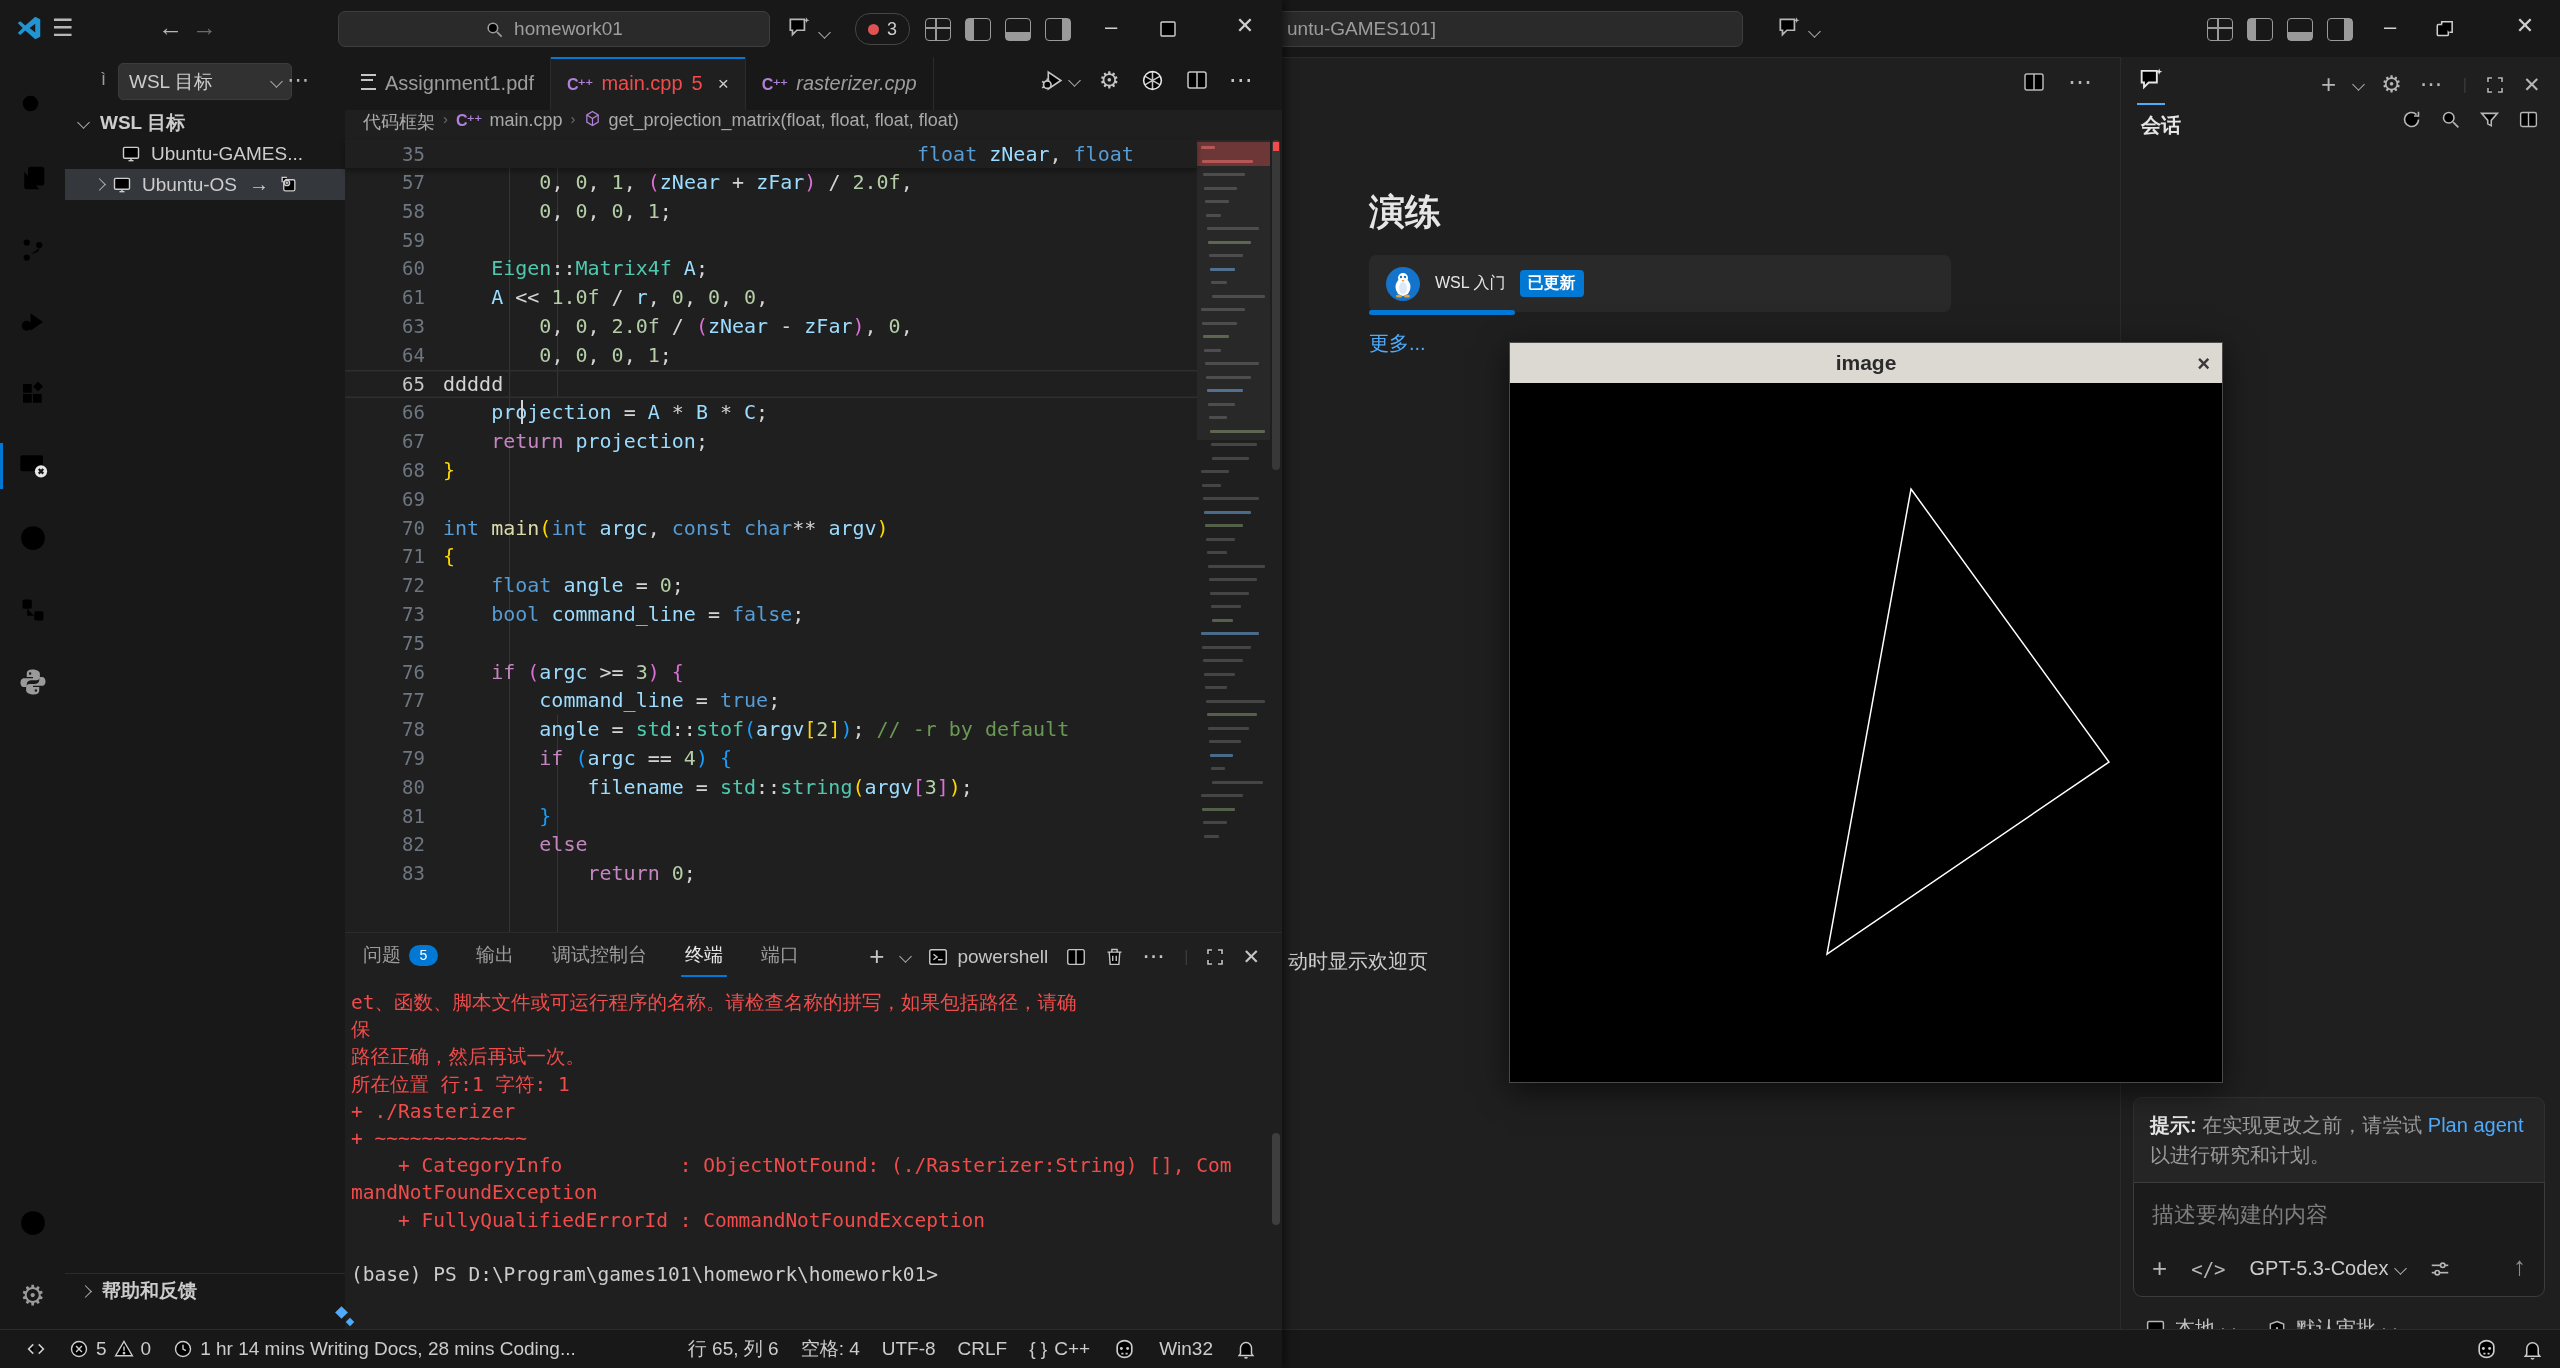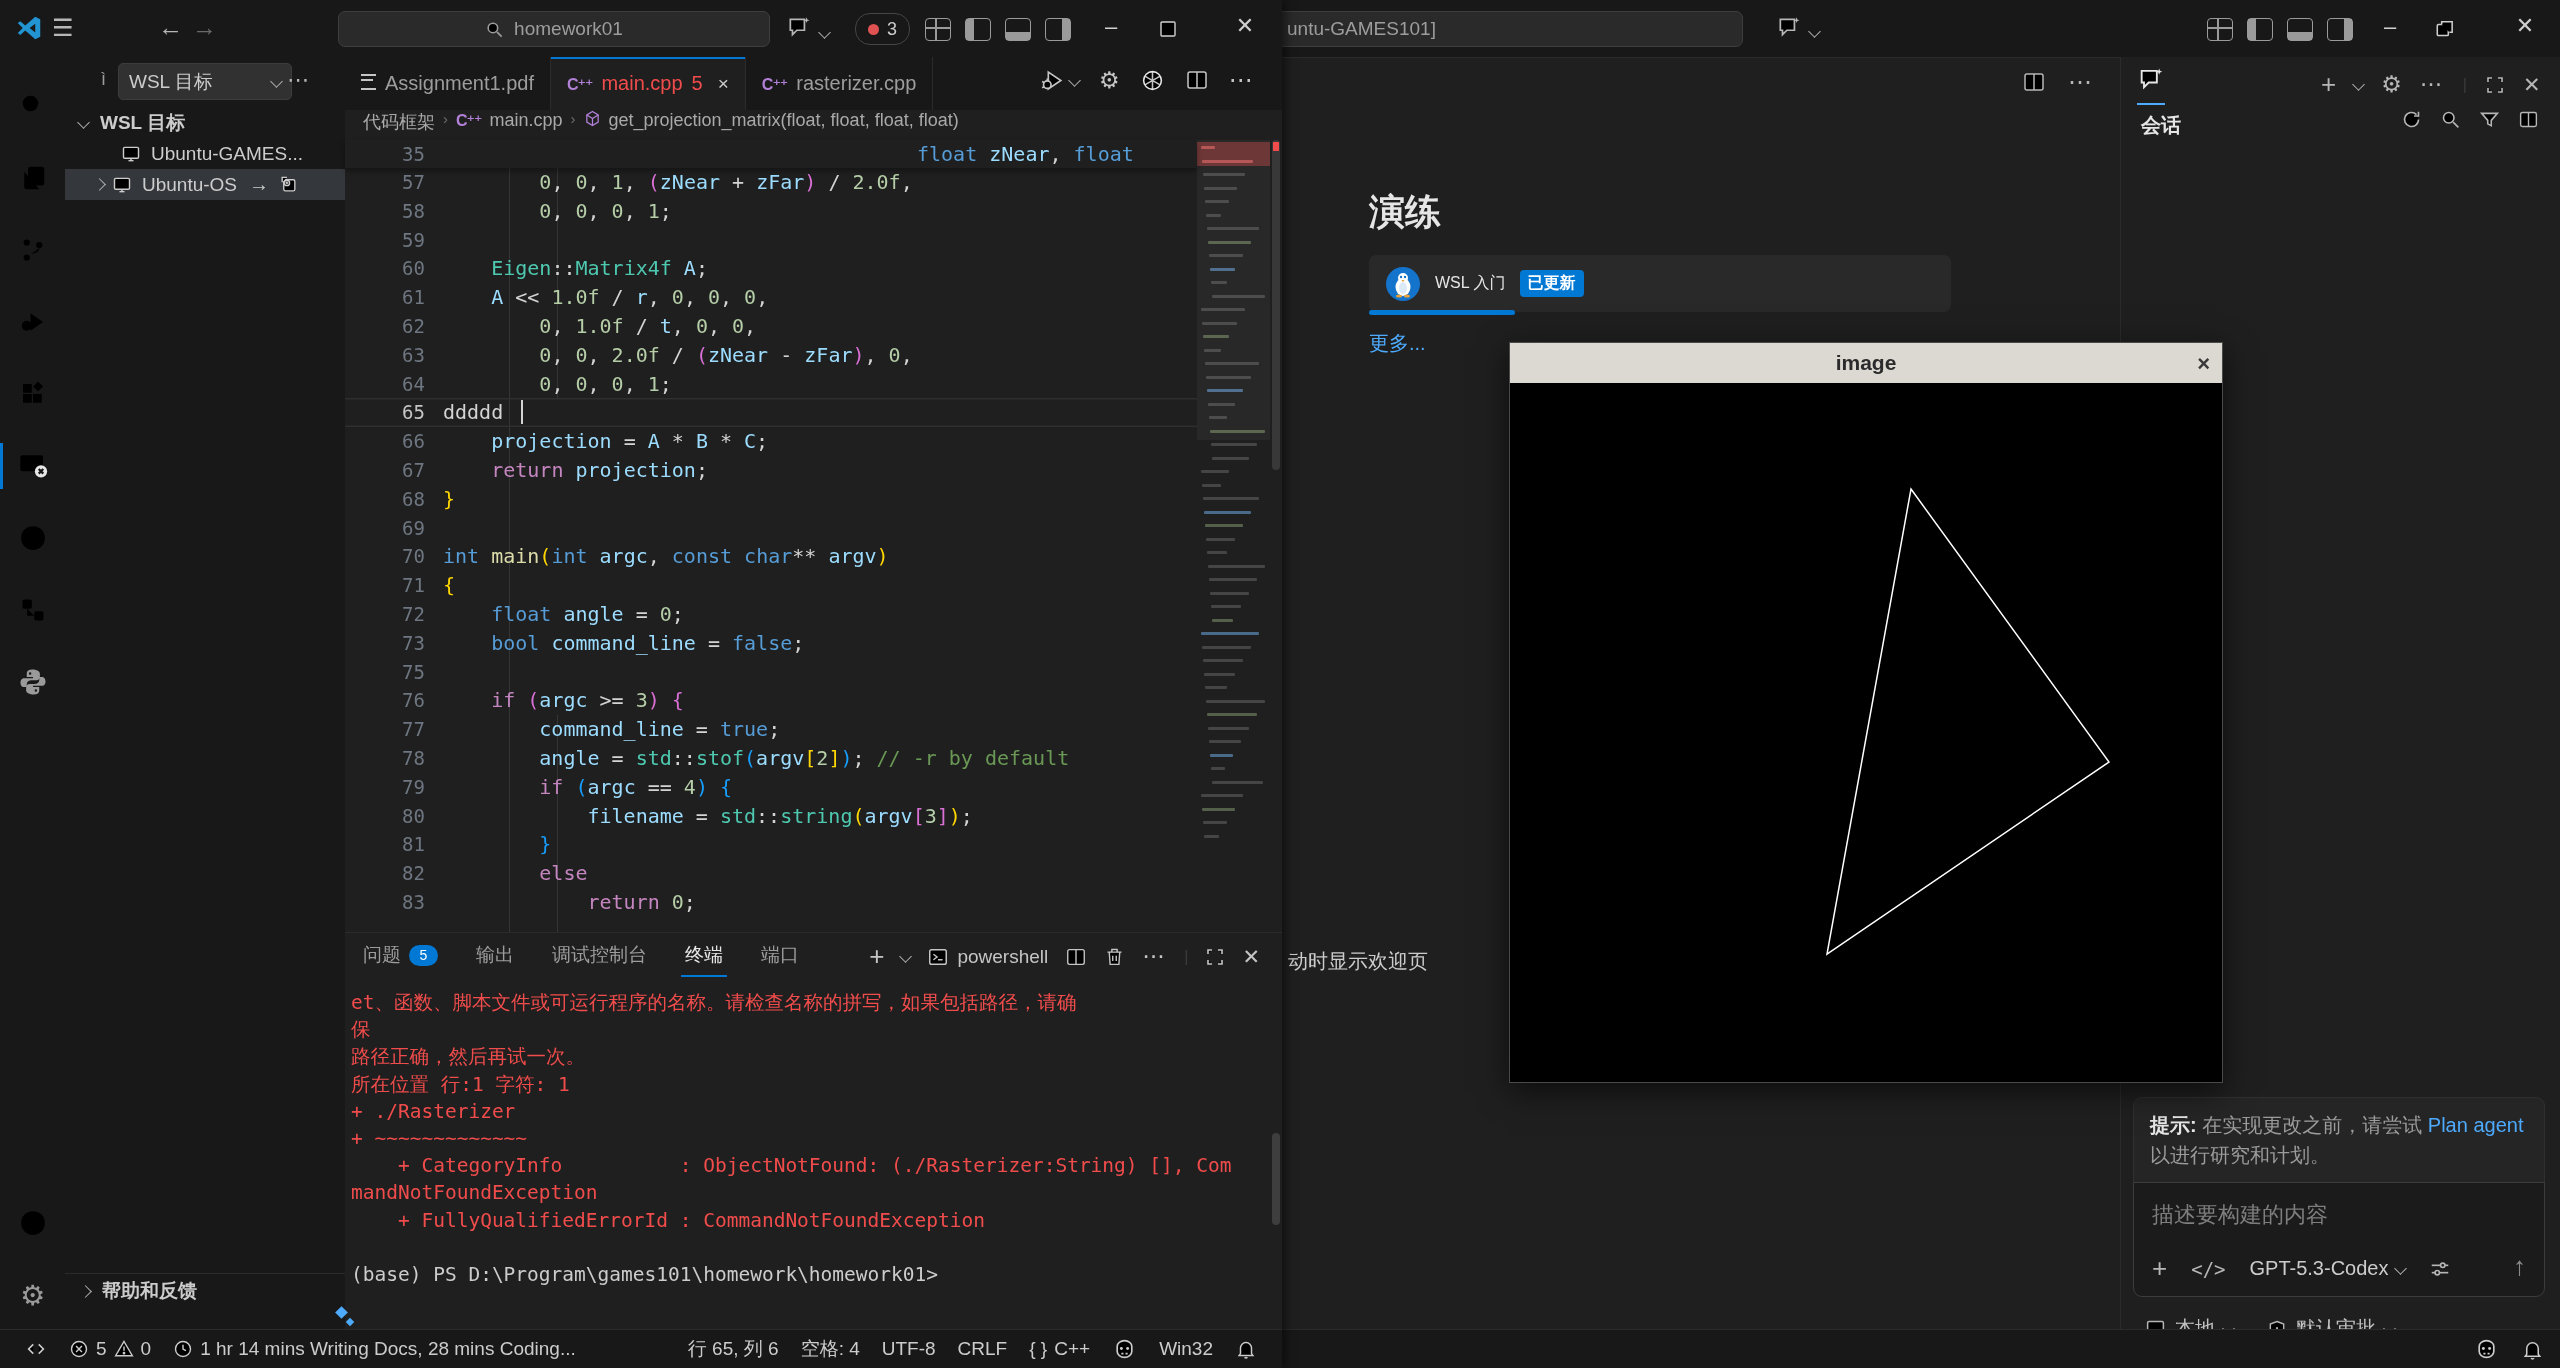--- a/index.html
+++ b/index.html
@@ -481,21 +481,21 @@
           <span>Assignment1.pdf</span>
         </div>
         <div class="tab active">
           <span><span class="cpp-icon">C⁺⁺</span></span>
           <span class="err">main.cpp</span>
           <span class="err">5</span>
           <span class="close">×</span>
         </div>
         <div class="tab">
           <span><span class="cpp-icon">C⁺⁺</span></span>
-          <span style="">rasterizer.cpp</span>
+          <span style="font-style: italic;">rasterizer.cpp</span>
         </div>
       </div>
     <div class="abs flex" style="left:1040px;top:66px;gap:20px;color:#c5c5c5;z-index:1;">
       <span class="flex">
         <svg width="25" height="25" viewBox="0 0 24 24" stroke="#c5c5c5" stroke-width="1.6">
             <path d="M8 4l12 8-12 8z"></path>
             <circle cx="7" cy="16" r="3.6"></circle>
             <path d="M7 12.5V10M4 14l-2-1M4 18l-2 1"></path>
           </svg>
         <span class="chev down" style="margin-left:5px;"></span>
@@ -553,24 +553,20 @@
           <span class="ln">59</span>
           <span class="ctext"></span>
         </div>
         <div class="crow">
           <span class="ln">60</span>
           <span class="ctext"><span class="tk-d">    </span><span class="tk-t">Eigen</span><span class="tk-d">::</span><span class="tk-t">Matrix4f</span><span class="tk-d"> </span><span class="tk-v">A</span><span class="tk-d">;</span></span>
         </div>
         <div class="crow">
           <span class="ln">61</span>
           <span class="ctext"><span class="tk-d">    </span><span class="tk-v">A</span><span class="tk-d"> &lt;&lt; </span><span class="tk-n">1.0f</span><span class="tk-d"> / </span><span class="tk-v">r</span><span class="tk-d">, </span><span class="tk-n">0</span><span class="tk-d">, </span><span class="tk-n">0</span><span class="tk-d">, </span><span class="tk-n">0</span><span class="tk-d">,</span></span>
-        </div>
-        <div class="crow">
-          <span class="ln">62</span>
-          <span class="ctext"><span class="tk-d">        </span><span class="tk-n">0</span><span class="tk-d">, </span><span class="tk-n">1.0f</span><span class="tk-d"> / </span><span class="tk-v">t</span><span class="tk-d">, </span><span class="tk-n">0</span><span class="tk-d">, </span><span class="tk-n">0</span><span class="tk-d">,</span></span>
         </div>
         <div class="crow">
           <span class="ln">63</span>
           <span class="ctext"><span class="tk-d">        </span><span class="tk-n">0</span><span class="tk-d">, </span><span class="tk-n">0</span><span class="tk-d">, </span><span class="tk-n">2.0f</span><span class="tk-d"> / </span><span class="tk-b2">(</span><span class="tk-v">zNear</span><span class="tk-d"> - </span><span class="tk-v">zFar</span><span class="tk-b2">)</span><span class="tk-d">, </span><span class="tk-n">0</span><span class="tk-d">,</span></span>
         </div>
         <div class="crow">
           <span class="ln">64</span>
           <span class="ctext"><span class="tk-d">        </span><span class="tk-n">0</span><span class="tk-d">, </span><span class="tk-n">0</span><span class="tk-d">, </span><span class="tk-n">0</span><span class="tk-d">, </span><span class="tk-n">1</span><span class="tk-d">;</span></span>
         </div>
         <div class="crow current">

